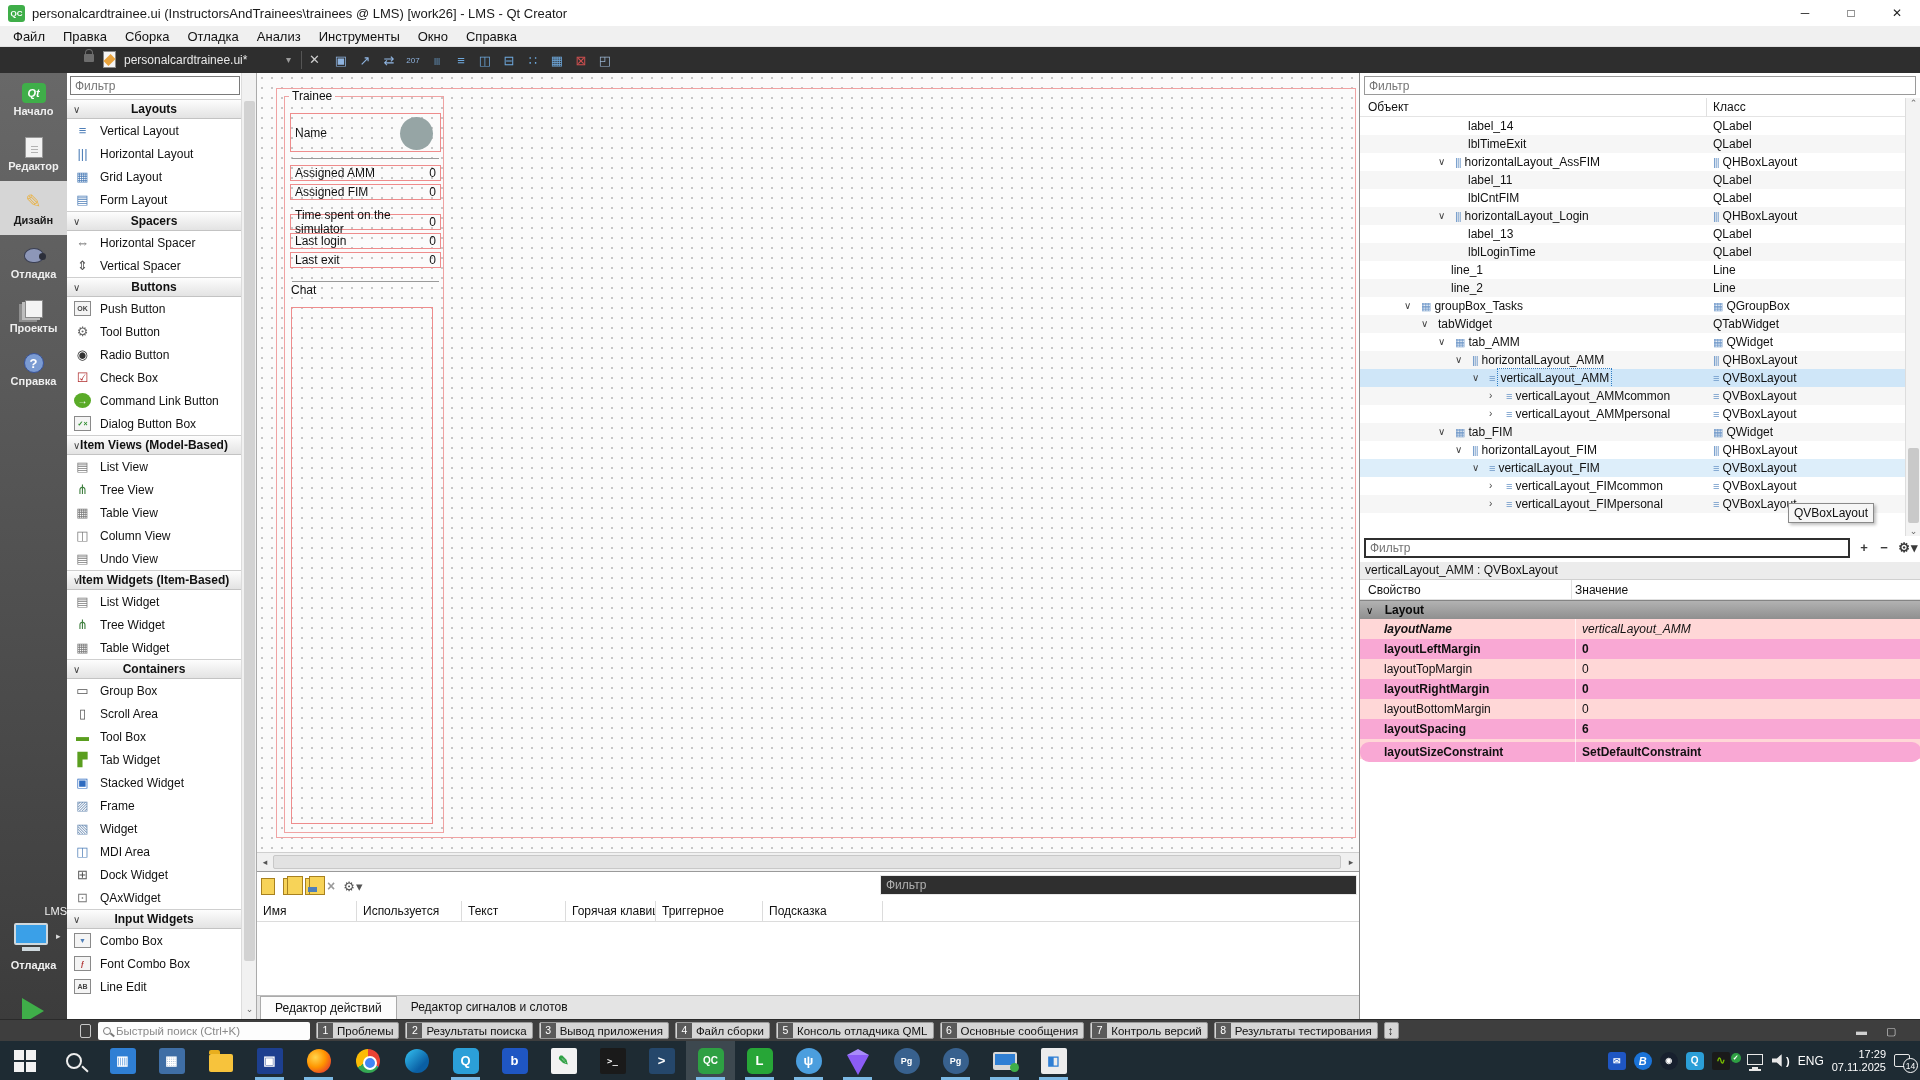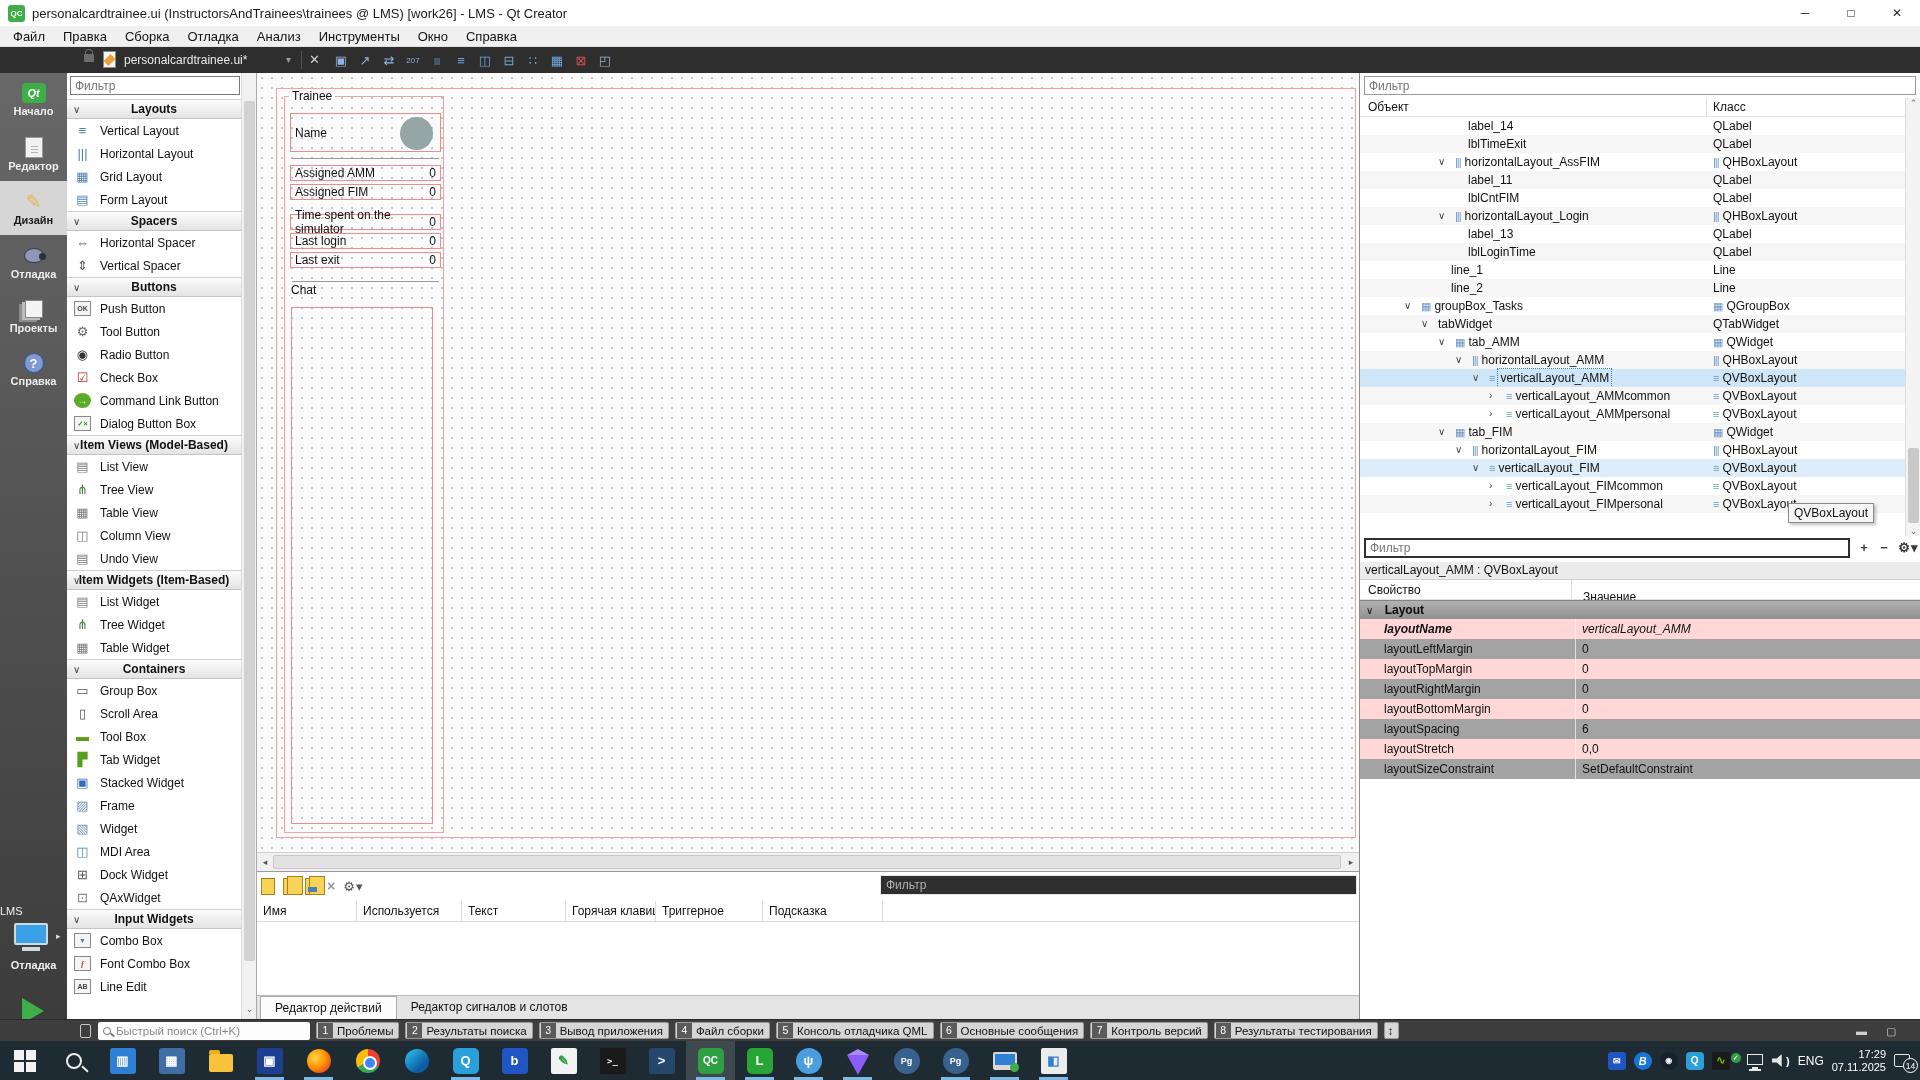--- a/index.html
+++ b/index.html
@@ -36,21 +36,21 @@
   .mode-label { font-size:11px; font-weight:bold; color:#efefef; }
   .mode.active .mode-label { color:#1a1a1a; }
   .mi { width:26px; height:22px; display:flex; align-items:center; justify-content:center; font-size:17px; }
   .mi-qt { background:#3fae49; border-radius:4px; color:#fff; font-size:11px; font-weight:bold; font-style:italic; width:24px; height:20px; }
   .mi-doc { background:#f2f2f2; border:1px solid #999; width:18px; height:21px; font-size:7px; color:#777; line-height:3px; padding-top:3px; text-align:left; padding-left:2px; }
   .mi-design { color:#e8b34b; font-size:19px; }
   .mi-bug { width:20px; height:15px; background:#8d97b8; border-radius:50% 50% 45% 45%; border:1px solid #3a3f52; position:relative; }
   .mi-bug::after { content:""; position:absolute; right:-3px; top:4px; width:7px; height:7px; background:#2c2f3a; border-radius:50%; }
   .mi-books { width:18px; height:18px; background:#f4f4f4; border:1px solid #888; box-shadow:-3px 2px 0 #bdbdbd, -6px 4px 0 #8e8e8e; }
   .mi-help { width:20px; height:20px; background:#7b9bd2; border:1px solid #39539a; border-radius:50%; color:#fff; font-weight:bold; font-size:13px; line-height:19px; text-align:center; }
-  .kit-label { position:absolute; left:0; top:832px; width:67px; text-align:left; color:#f0f0f0; font-size:11px; }
+  .kit-label { position:absolute; left:0; top:832px; width:67px; text-align:right; color:#f0f0f0; font-size:11px; }
   .kit-icon { position:absolute; left:14px; top:850px; width:34px; height:22px; background:#3aa0e8; border:2px solid #cfd8dd; border-radius:2px; }
   .kit-icon::after { content:""; position:absolute; left:6px; bottom:-8px; width:18px; height:4px; background:#cfd8dd; }
   .kit-arrow { position:absolute; left:56px; top:858px; color:#ddd; font-size:9px; }
   .debug-label { position:absolute; left:0; top:886px; width:67px; text-align:center; color:#f0f0f0; font-size:11px; font-weight:bold; }
   .run-tri { position:absolute; left:22px; width:0; height:0; border-left:22px solid #3fae49; border-top:13px solid transparent; border-bottom:13px solid transparent; }
   .bug-dot { position:absolute; left:30px; width:14px; height:10px; background:#5d6678; border:1px solid #2e3340; border-radius:50%; }
   .hammer { position:absolute; left:18px; top:998px; width:26px; height:26px; }
   .hammer::before { content:""; position:absolute; left:10px; top:6px; width:5px; height:20px; background:#b5692a; transform:rotate(35deg); border-radius:2px; }
   .hammer::after { content:""; position:absolute; left:12px; top:2px; width:13px; height:7px; background:#4a4a4a; transform:rotate(35deg); border-radius:2px; }
 
@@ -124,21 +124,21 @@
   .qtooltip { position:absolute; left:428px; top:430px; width:86px; height:20px; background:#f6f6f6; border:1px solid #8a8a8a; box-shadow:2px 2px 3px rgba(0,0,0,.25); font-size:12px; line-height:18px; padding-left:5px; z-index:9; }
 
   .pe-filter { position:absolute; left:4px; top:465px; width:486px; height:20px; border:2px solid #2f2f2f; font-size:12px; padding:0 4px; font-family:"Liberation Sans",sans-serif; }
   .pe-btn { position:absolute; top:466px; width:18px; height:18px; text-align:center; line-height:18px; font-weight:bold; color:#3a3a3a; font-size:13px; }
   .pe-objheader { position:absolute; left:0; top:489px; width:561px; height:18px; background:#ececec; border-bottom:1px solid #d0d0d0; font-size:12px; line-height:17px; padding-left:5px; }
   .pe-cols { position:absolute; left:0; top:507px; width:561px; height:20px; border-bottom:1px solid #e0e0e0; font-size:12px; }
   .pe-section { position:absolute; left:0; top:527px; width:561px; height:19px; background:linear-gradient(#b2b2b2,#8f8f8f); border-top:1px solid #848484; font-size:12px; font-weight:bold; line-height:18px; color:#0a0a0a; }
   .pe-rows { position:absolute; left:0; top:546px; width:561px; }
   .pe-row { position:absolute; left:0; width:561px; height:20px; font-size:12px; line-height:20px; }
   .pe-row.light { background:#ffd7d7; }
-  .pe-row.dark { background:#a3a3a3; }
+  .pe-row.dark { background:#f9a8d4;font-weight:bold; }
   .pe-name { position:absolute; left:24px; }
   .pe-val { position:absolute; left:215px; border-left:1px solid rgba(255,255,255,.65); padding-left:6px; width:340px; }
 
   
   .statusbar { position:absolute; left:0; top:1019px; width:1920px; height:26px; background:#3e3e3e; border-top:1px solid #2a2a2a; }
   .sb-toggle { position:absolute; left:80px; top:4px; width:11px; height:14px; border:1.5px solid #c8c8c8; border-radius:2px; }
   .sb-search { position:absolute; left:98px; top:2px; width:212px; height:18px; background:#fdfdfd; border-radius:2px; display:flex; align-items:center; padding:0 5px; gap:5px; }
   .mag { width:8px; height:8px; border:1.5px solid #777; border-radius:50%; position:relative; flex:0 0 8px; }
   .mag::after { content:""; position:absolute; left:6px; top:6px; width:5px; height:1.5px; background:#777; transform:rotate(40deg); }
   .sb-search-text { color:#8a8a8a; font-size:11.5px; white-space:nowrap; }
@@ -721,21 +721,21 @@
     </div>
     <div class="qtooltip">QVBoxLayout</div>
 
     <input class="pe-filter" placeholder="Фильтр" style="">
     <div class="pe-btn" style="left:495px;">+</div>
     <div class="pe-btn" style="left:515px;">−</div>
     <div class="pe-btn" style="left:536px; width:24px;">⚙ ▾</div>
     <div class="pe-objheader">verticalLayout_AMM : QVBoxLayout</div>
     <div class="pe-cols">
       <span style="position:absolute; left:8px; top:3px;">Свойство</span>
-      <span style="position:absolute; left:215px; top:10px;margin-left:8px;">Значение</span>
+      <span style="position:absolute; left:215px; top:3px;">Значение</span>
       <span style="position:absolute; left:211px; top:0; width:1px; height:20px; background:#e0e0e0;"></span>
     </div>
     <div class="pe-section">
       <span style="margin-left:6px; font-weight:normal; font-size:10px;">∨</span>
       <span style="margin-left:8px;">Layout</span>
     </div>
     <div class="pe-rows" id="pe-rows">
         <div class="pe-row light" style="top: 0px; font-style: italic;">
           <span class="pe-name" style="font-weight: bold;">layoutName</span>
           <span class="pe-val">verticalLayout_AMM</span>
@@ -757,21 +757,21 @@
           <span class="pe-val">0</span>
         </div>
         <div class="pe-row dark" style="top: 100px;">
           <span class="pe-name">layoutSpacing</span>
           <span class="pe-val">6</span>
         </div>
         <div class="pe-row light" style="top: 120px;">
           <span class="pe-name">layoutStretch</span>
           <span class="pe-val">0,0</span>
         </div>
-        <div class="pe-row dark" style="top: 140px;">
+        <div class="pe-row dark" style="top: 123px; border-radius: 9px;">
           <span class="pe-name">layoutSizeConstraint</span>
           <span class="pe-val">SetDefaultConstraint</span>
         </div>
       </div>
   </div>
 
   <div class="statusbar">
     <div class="sb-toggle"></div>
     <div class="sb-search">
       <div class="mag"></div>

